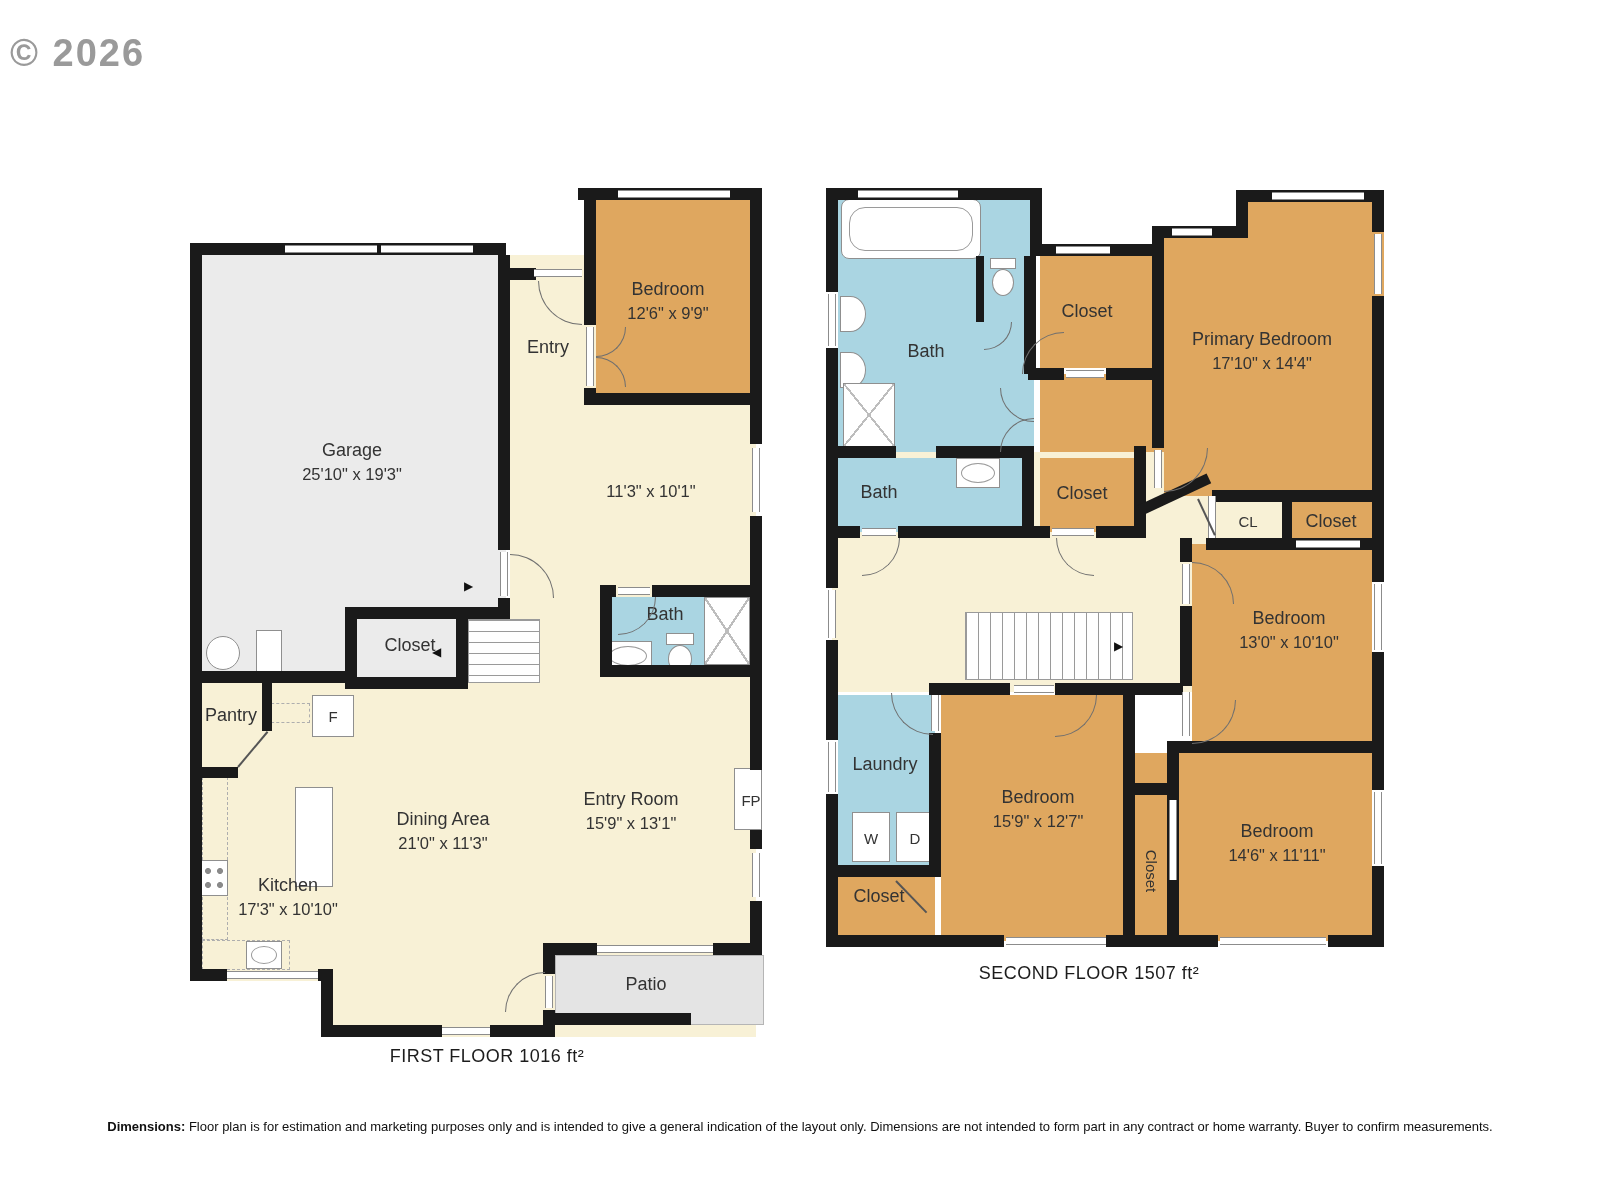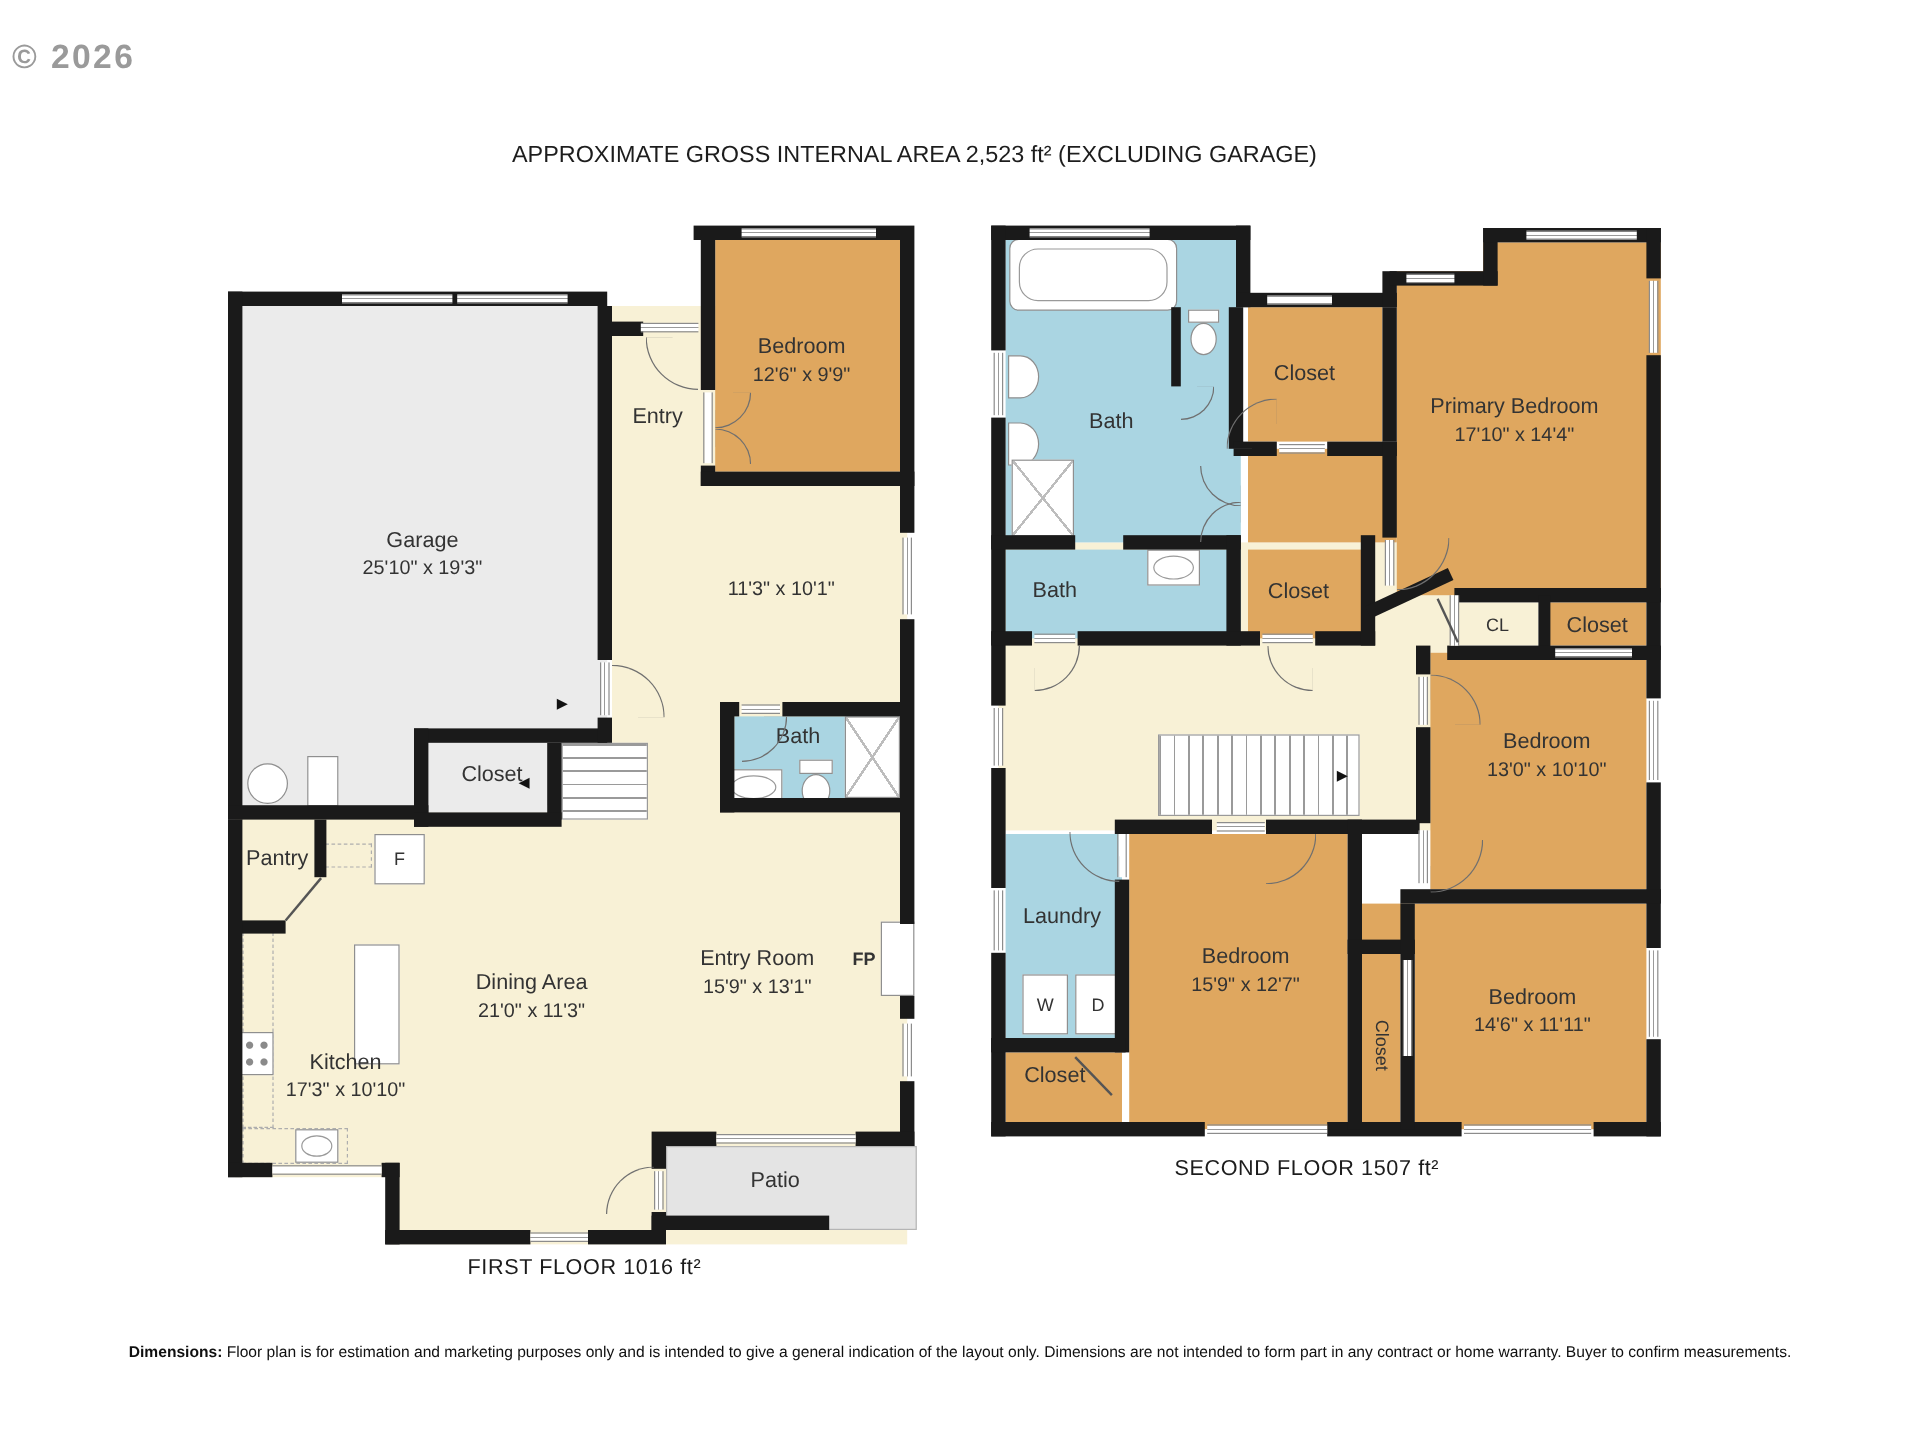--- a/index.html
+++ b/index.html
@@ -49,31 +49,30 @@
   
   .rlabel{position:absolute;transform:translate(-50%,-50%);text-align:center;font-size:18px;
           color:#333;white-space:nowrap;}
   .dims{font-size:16.5px;}
   .small{font-size:15px;}
   .vert{transform:translate(-50%,-50%) rotate(90deg);font-size:15px;}
   .tri{position:absolute;font-size:12px;color:#111;line-height:1;}
   .caption{position:absolute;transform:translateX(-50%);font-size:18px;color:#1c1c1c;letter-spacing:.5px;}
   #title{position:absolute;left:762px;top:76px;transform:translateX(-50%);font-size:26px;color:#1d1d1d;letter-spacing:.5px;}
   #subtitle{position:absolute;left:762px;top:118px;transform:translateX(-50%);font-size:19.5px;color:#1d1d1d;}
-  #watermark{position:absolute;left:10px;top:32px;font-size:28px;font-weight:700;color:#9a9a9a;letter-spacing:2px;}
+  #watermark{position:absolute;left:10px;top:32px;font-size:38px;font-weight:700;color:#9a9a9a;letter-spacing:2px;}
   #disclaimer{position:absolute;left:0;top:1119px;width:1600px;text-align:center;font-size:13px;color:#101010;}
   #disclaimer b{font-weight:700;}
 </style>
 </head>
 <body>
 
 <div id="canvas">
 
   <div id="watermark">© 2026</div>
-  <div id="subtitle">APPROXIMATE GROSS INTERNAL AREA 2,523 ft² (EXCLUDING GARAGE)</div>
 
   <div>
 
     <div class="room cream" style="left:510px;top:255px;width:246px;height:434px;"></div>
     <div class="room cream" style="left:196px;top:677px;width:560px;height:360px;"></div>
     <div class="room whitecut" style="left:188px;top:981px;width:135px;height:62px;"></div>
     <div class="room gray" style="left:196px;top:249px;width:310px;height:422px;"></div>
     <div class="room gray" style="left:357px;top:619px;width:99px;height:58px;"></div>
     <div class="room tan" style="left:596px;top:200px;width:154px;height:193px;"></div>
     <div class="room blue" style="left:612px;top:597px;width:138px;height:68px;"></div>
@@ -104,21 +103,21 @@
     <div class="rlabel" style="left:410px;top:645px;">Closet</div>
     <div class="rlabel" style="left:665px;top:614px;">Bath</div>
     <div class="rlabel" style="left:231px;top:715px;">Pantry</div>
     <div class="rlabel small" style="left:333px;top:716px;">F</div>
     <div class="rlabel" style="left:288px;top:885px;">Kitchen</div>
     <div class="rlabel dims" style="left:288px;top:909px;">17'3" x 10'10"</div>
     <div class="rlabel" style="left:443px;top:819px;">Dining Area</div>
     <div class="rlabel dims" style="left:443px;top:843px;">21'0" x 11'3"</div>
     <div class="rlabel" style="left:631px;top:799px;">Entry Room</div>
     <div class="rlabel dims" style="left:631px;top:823px;">15'9" x 13'1"</div>
-    <div class="rlabel small" style="left:720px;top:800px;font-weight:bold;">FP</div>
+    <div class="rlabel small" style="left:751px;top:800px;">FP</div>
     <div class="rlabel" style="left:646px;top:984px;">Patio</div>
     <div class="caption" style="left:487px;top:1046px;">FIRST FLOOR 1016 ft²</div>
 
     <div class="tri" style="left:464px;top:580px;">▶</div>
     <div class="tri" style="left:432px;top:646px;">◀</div>
   </div>
 
   <div>
 
     <div class="room cream" style="left:832px;top:452px;width:380px;height:240px;"></div>

